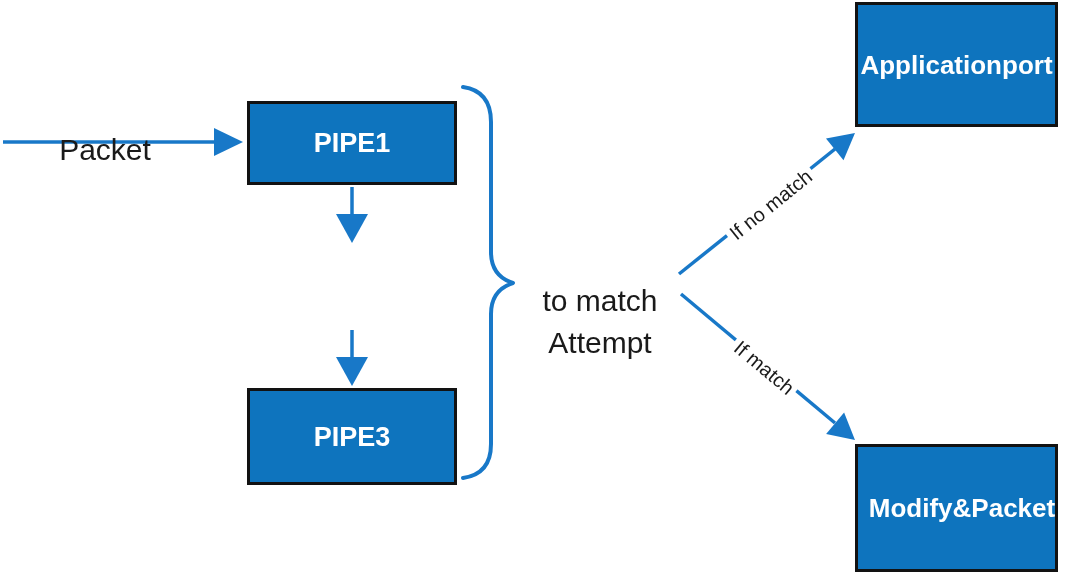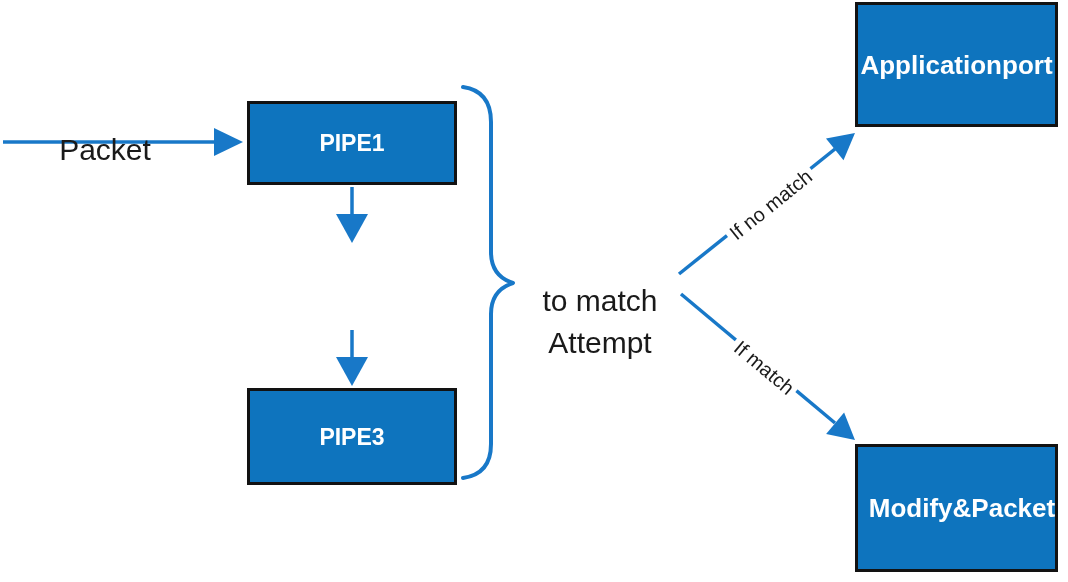--- a/index.html
+++ b/index.html
@@ -25,21 +25,21 @@
     position:absolute;
     box-sizing:border-box;
     background:var(--box-fill);
     border:3px solid var(--box-border);
     color:#ffffff;
     font-weight:bold;
     display:flex;
     align-items:center;justify-content:center;
     text-align:center;
   }
-  .pipe-box{left:247px;width:210px;font-size:23px;line-height:26px;}
+  .pipe-box{left:247px;width:210px;font-size:27px;line-height:26px;}
   .pipe1{top:101px;height:84px;}
   .pipe2{top:245px;height:83px;}
   .pipe3{top:388px;height:97px;}
   .dest-box{left:855px;width:203px;font-size:26px;}
   .app-port{top:2px;height:125px;line-height:38px;}
   .mod-fwd{top:444px;height:128px;line-height:36px;padding-left:11px;}
   .dest-box span{display:block;}
   .plain-label{
     position:absolute;
     color:var(--text-ink);

